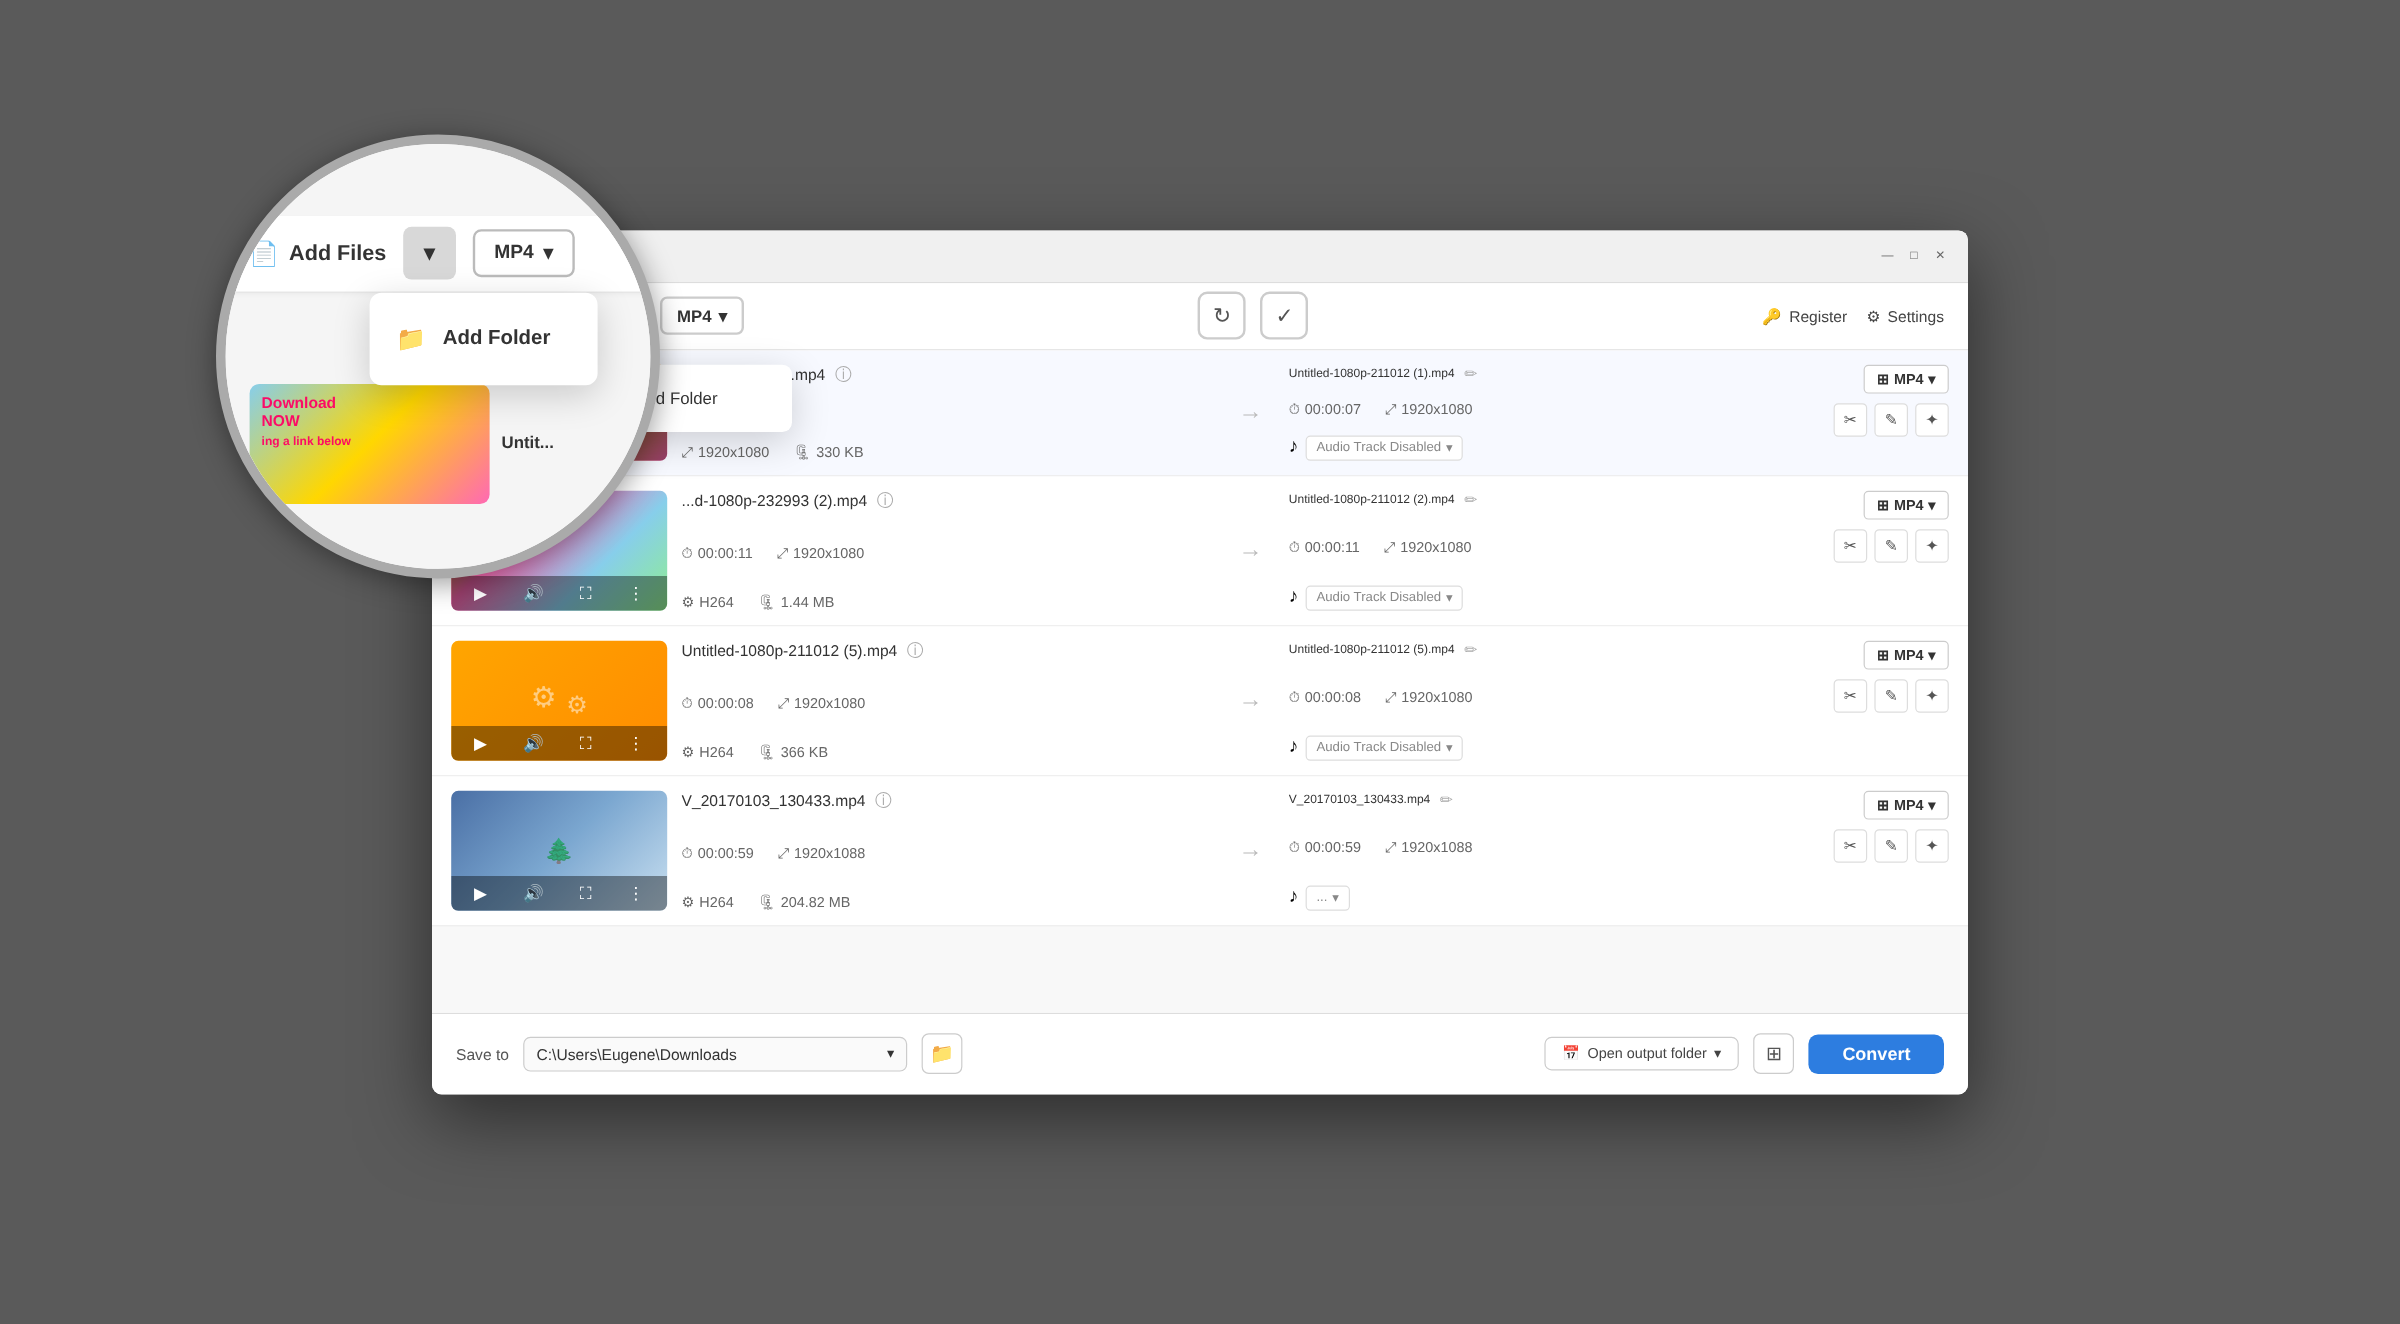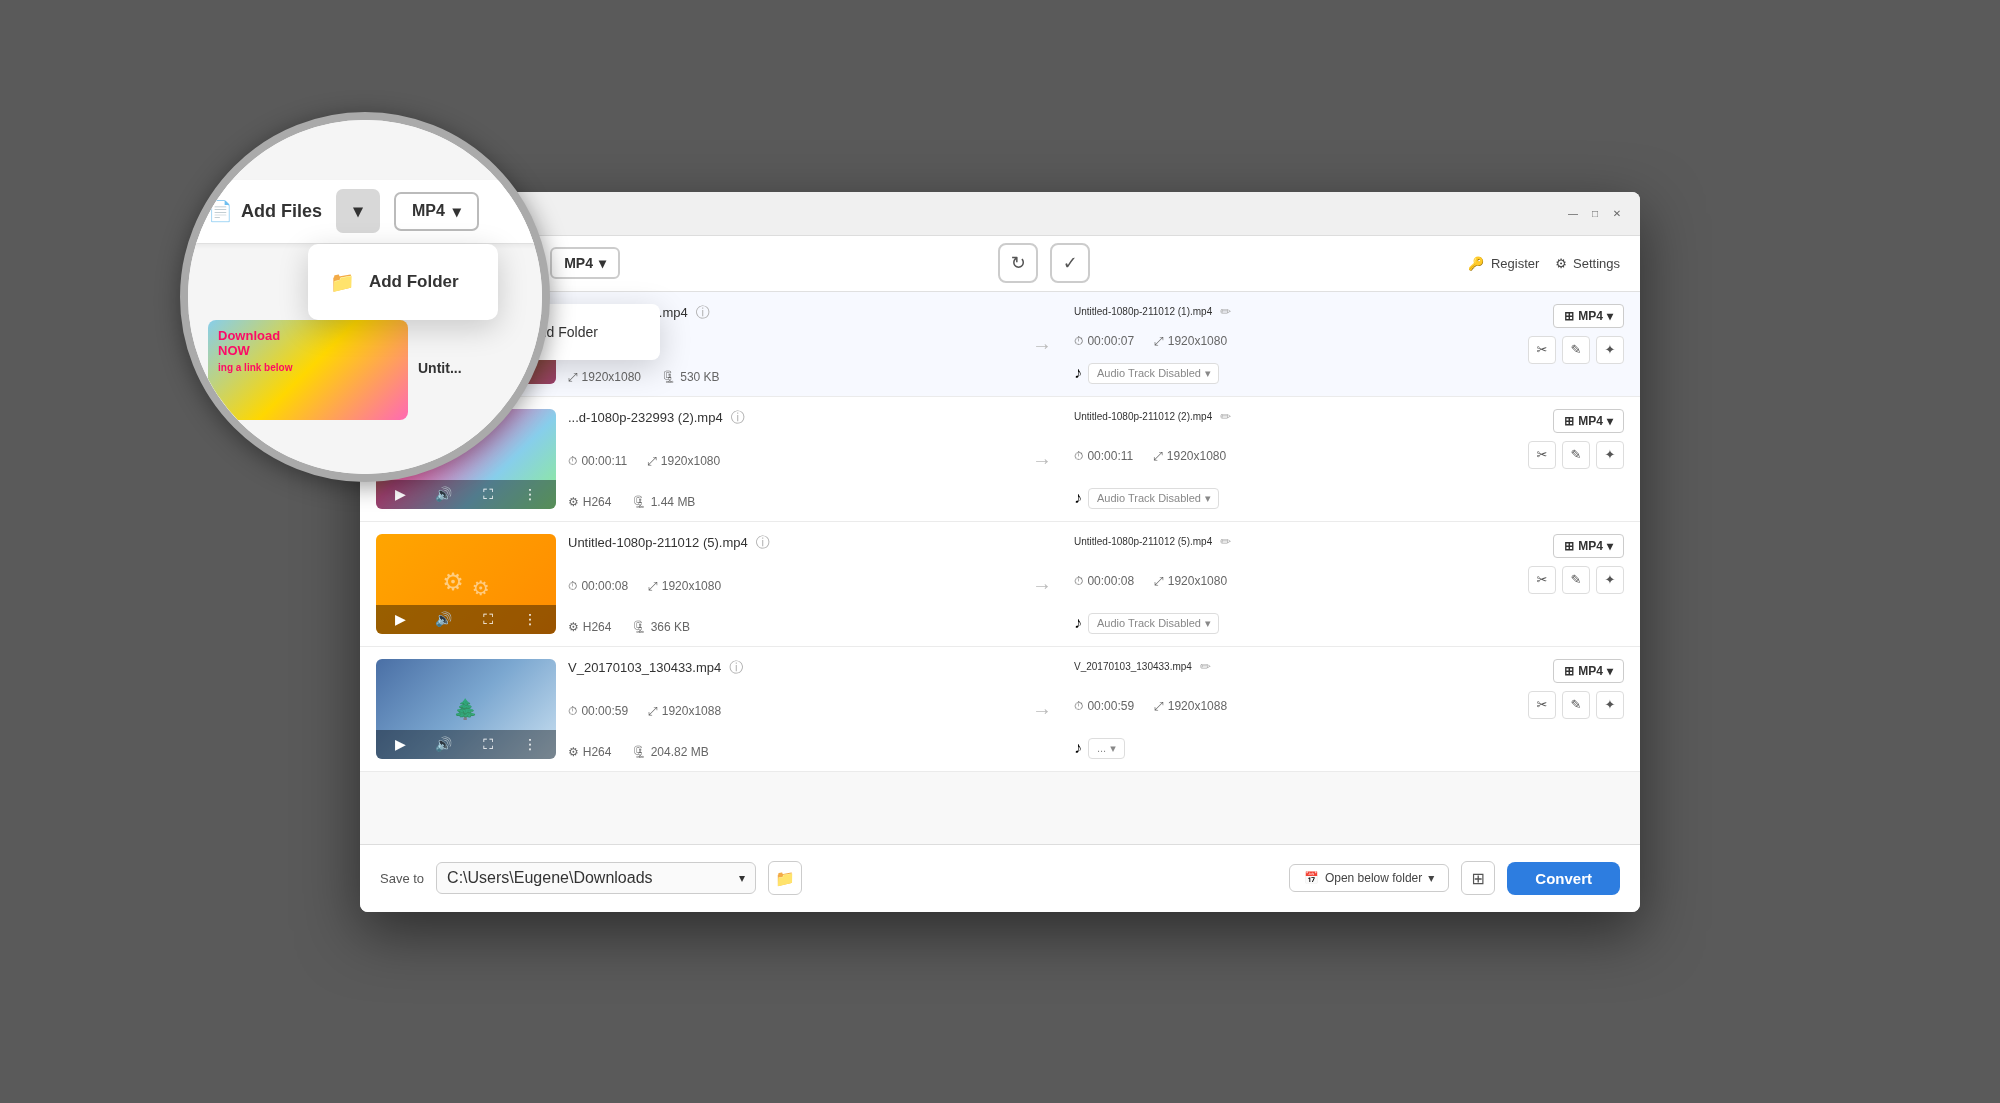--- a/index.html
+++ b/index.html
@@ -579,21 +579,21 @@
             <span class="file-name">...op 211012 (1).mp4</span>
             <span class="info-icon">ⓘ</span>
           </div>
           <div class="file-meta">
             <div class="meta-item">
               <span>⤢</span>
               <span>1920x1080</span>
             </div>
             <div class="meta-item">
               <span>🗜</span>
-              <span>530 KB</span>
+              <span>330 KB</span>
             </div>
           </div>
         </div>
         <div class="arrow-col">
           <span>→</span>
         </div>
         <div class="output-info">
           <div class="output-name-row">
             <span class="output-name">Untitled-1080p-211012 (1).mp4</span>
             <span class="edit-icon">✏</span>
@@ -859,31 +859,31 @@
             <button class="action-icon-btn">✦</button>
           </div>
         </div>
       </div>
 
     </div>
 
     <div class="bottom-bar">
       <span class="save-to-label">Save to</span>
       <div class="path-input">
-        <span style="font-size:16px;color:#333;">C:\Users\Eugene\Downloads</span>
+        <span style="font-size:13px;color:#333;">C:\Users\Eugene\Downloads</span>
         <span>▾</span>
       </div>
       <button class="folder-open-btn">
         <span>📁</span>
       </button>
 
       <div class="bottom-right">
         <div class="output-folder-btn">
           <span>📅</span>
-          <span>Open below folder</span>
+          <span>Open output folder</span>
           <span>▾</span>
         </div>
         <button class="grid-view-btn">
           <span>⊞</span>
         </button>
         <button class="convert-btn">Convert</button>
       </div>
     </div>
 
     <div class="dropdown-popup">

